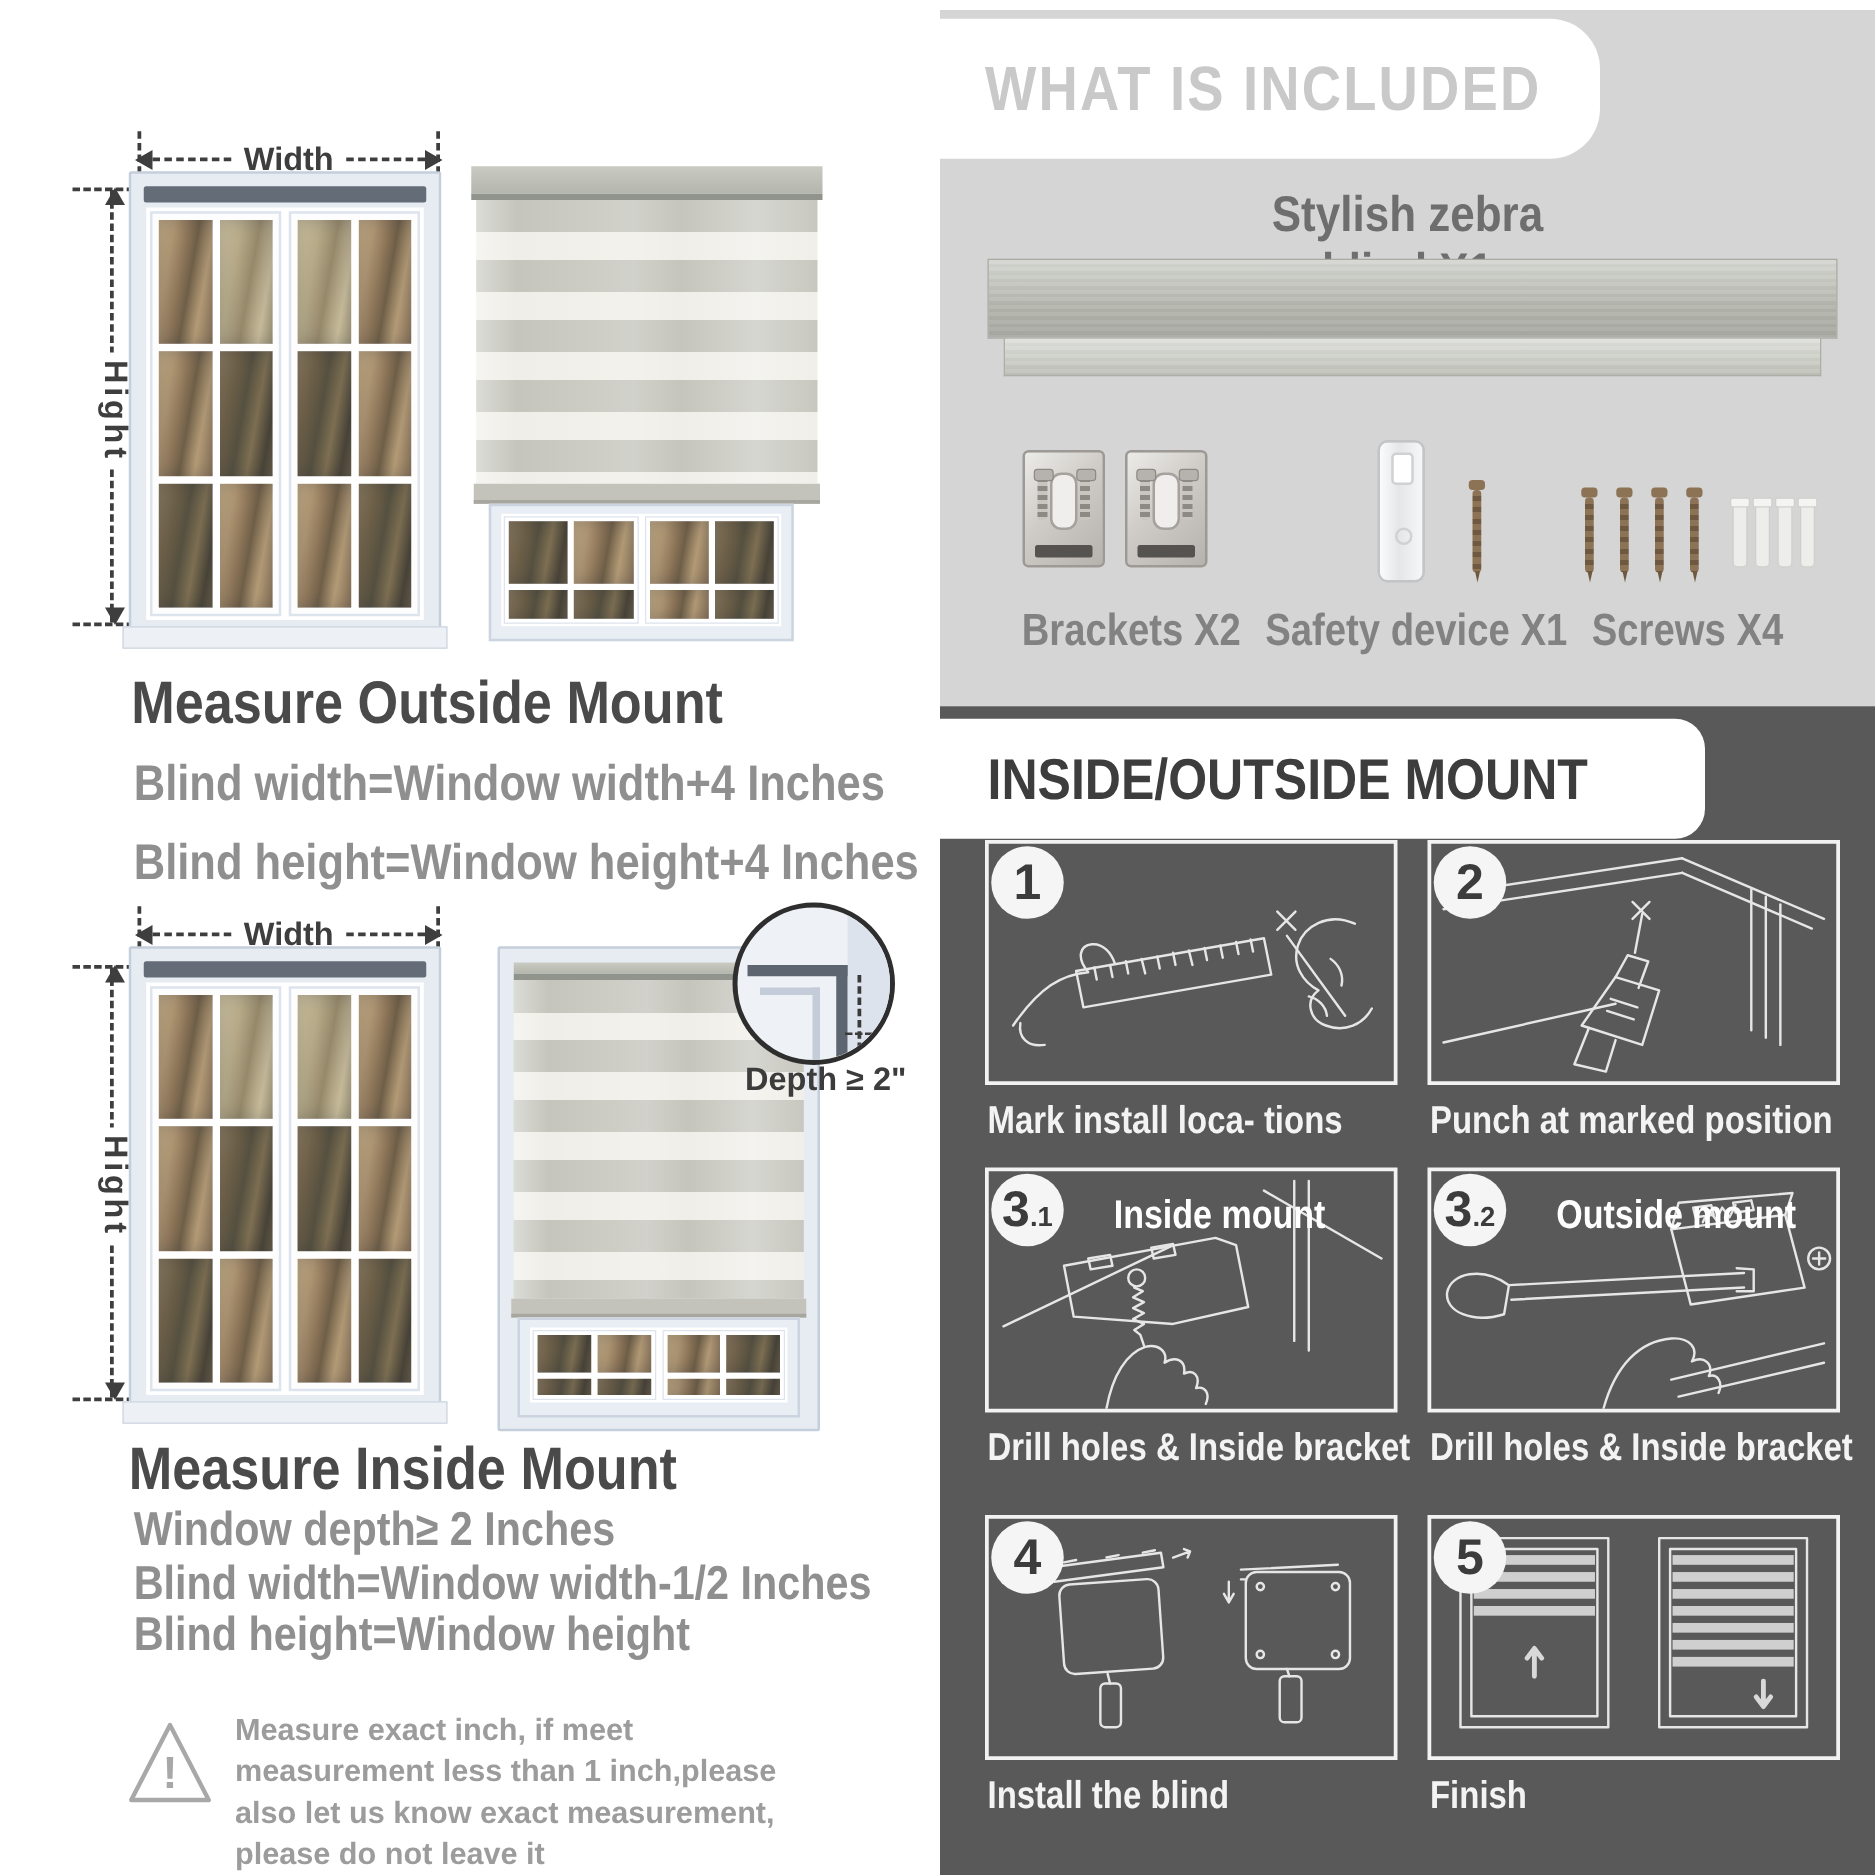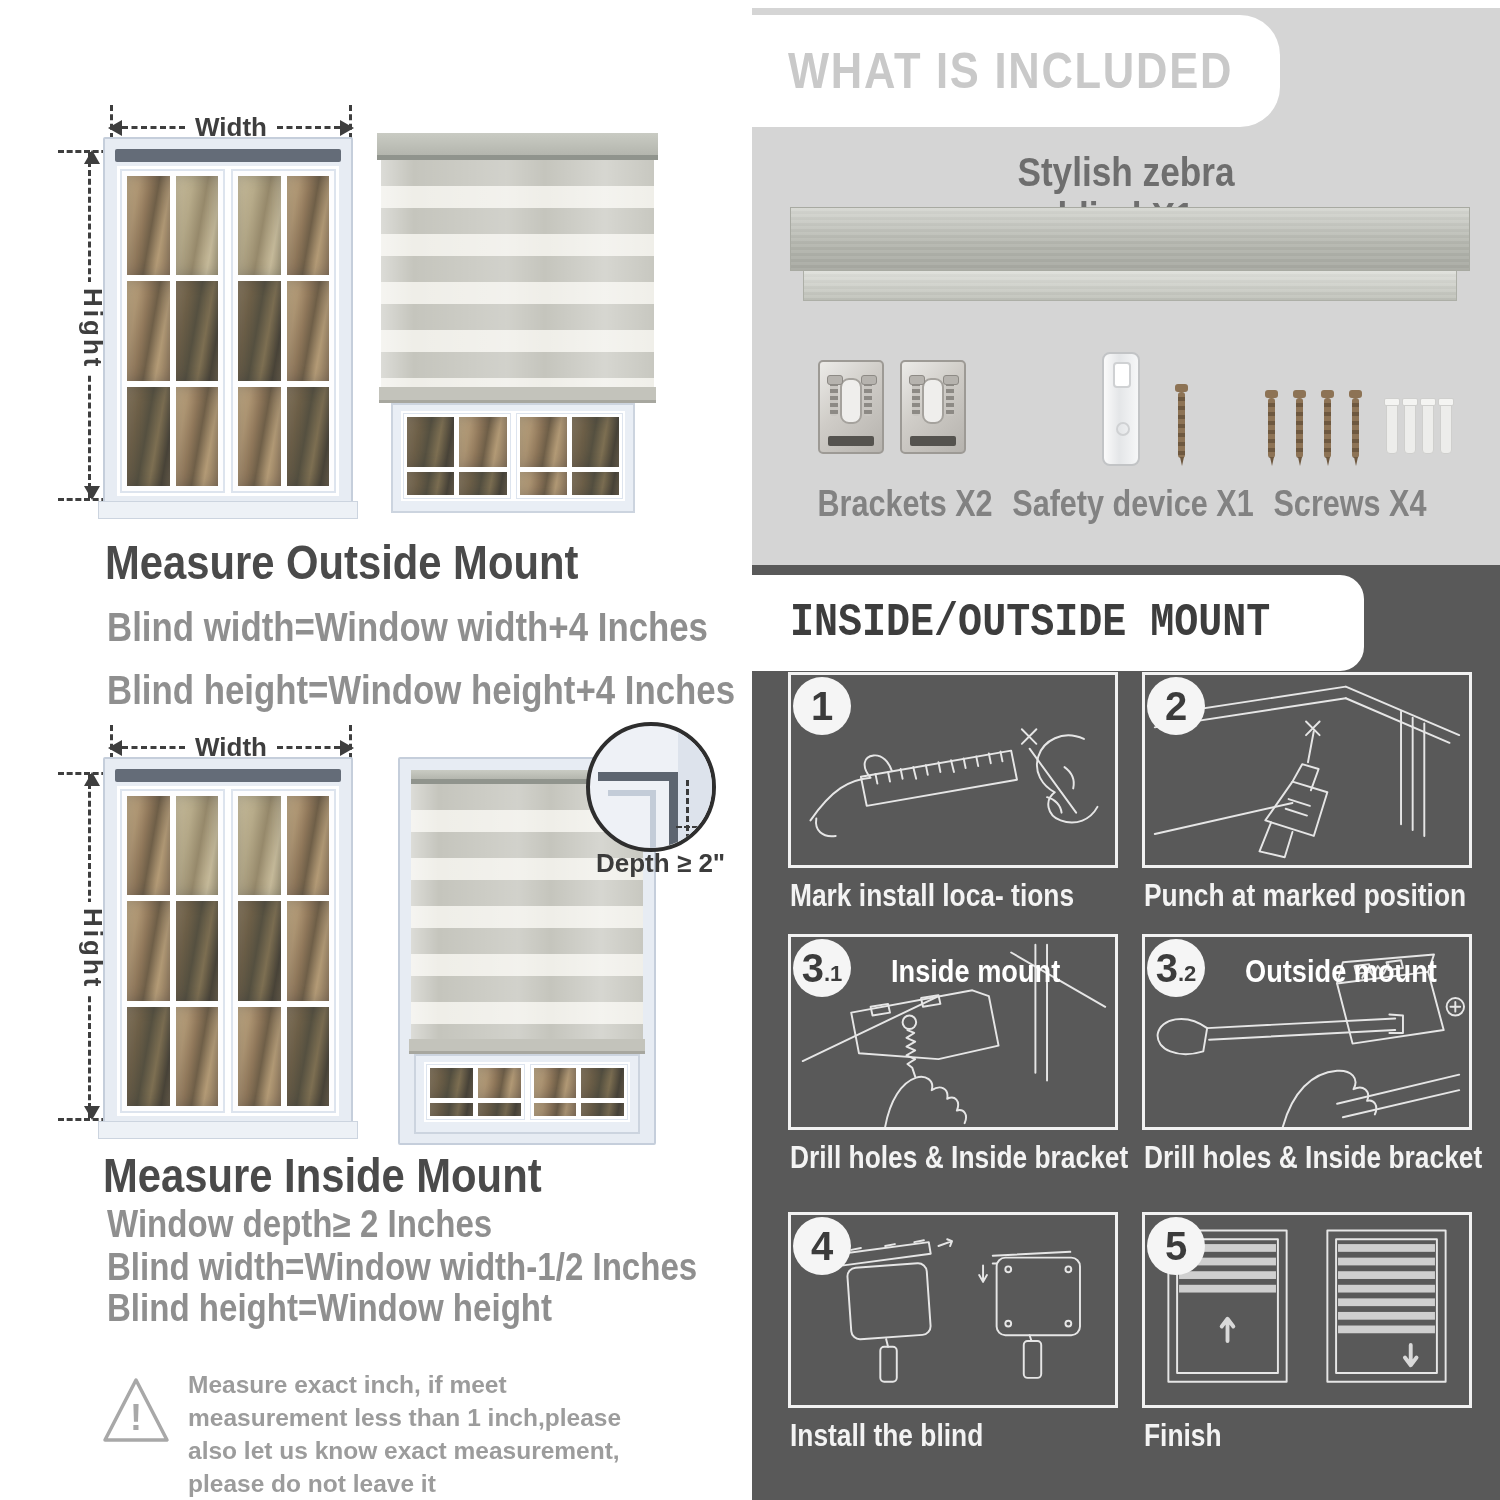--- a/index.html
+++ b/index.html
@@ -61,21 +61,21 @@
 
   
   .warn-text{color:#9c9c9c;font-size:24.5px;font-weight:600;line-height:1.35;}
 
   
   .panel-light{left:752px;top:8px;width:748px;height:557px;background:#d5d5d5;}
   .panel-dark{left:752px;top:565px;width:748px;height:935px;background:#595959;}
   .right-header{position:absolute;background:#ffffff;display:flex;align-items:center;box-sizing:border-box;}
   .rh-top{left:752px;top:15px;width:528px;height:112px;border-radius:0 40px 40px 0;padding-left:36px;}
   .rh-top span{color:#c9c9c9;font-size:50px;font-weight:bold;letter-spacing:2px;}
-  .rh-bottom{left:752px;top:575px;width:612px;height:96px;border-radius:0 24px 24px 0;padding-left:38px;font-family:Liberation Mono, monospace;}
+  .rh-bottom{left:752px;top:575px;width:612px;height:96px;border-radius:0 24px 24px 0;padding-left:38px;}
   .rh-bottom span{color:#3d3d3d;font-size:46px;font-weight:bold;}
 
   .product-label{color:#6e6e6e;font-size:40px;font-weight:bold;}
   .big-bar{background:
       linear-gradient(180deg, rgba(255,255,255,.35), rgba(0,0,0,.06) 60%, rgba(0,0,0,.12)),
       repeating-linear-gradient(180deg,#c3c5bd 0 3px,#babcb4 3px 6px);
       border:1px solid #a8aaa2;box-sizing:border-box;}
   .big-rail{background:
       linear-gradient(180deg, rgba(255,255,255,.4), rgba(0,0,0,.05)),
       repeating-linear-gradient(180deg,#cdcfc7 0 3px,#c4c6be 3px 6px);

